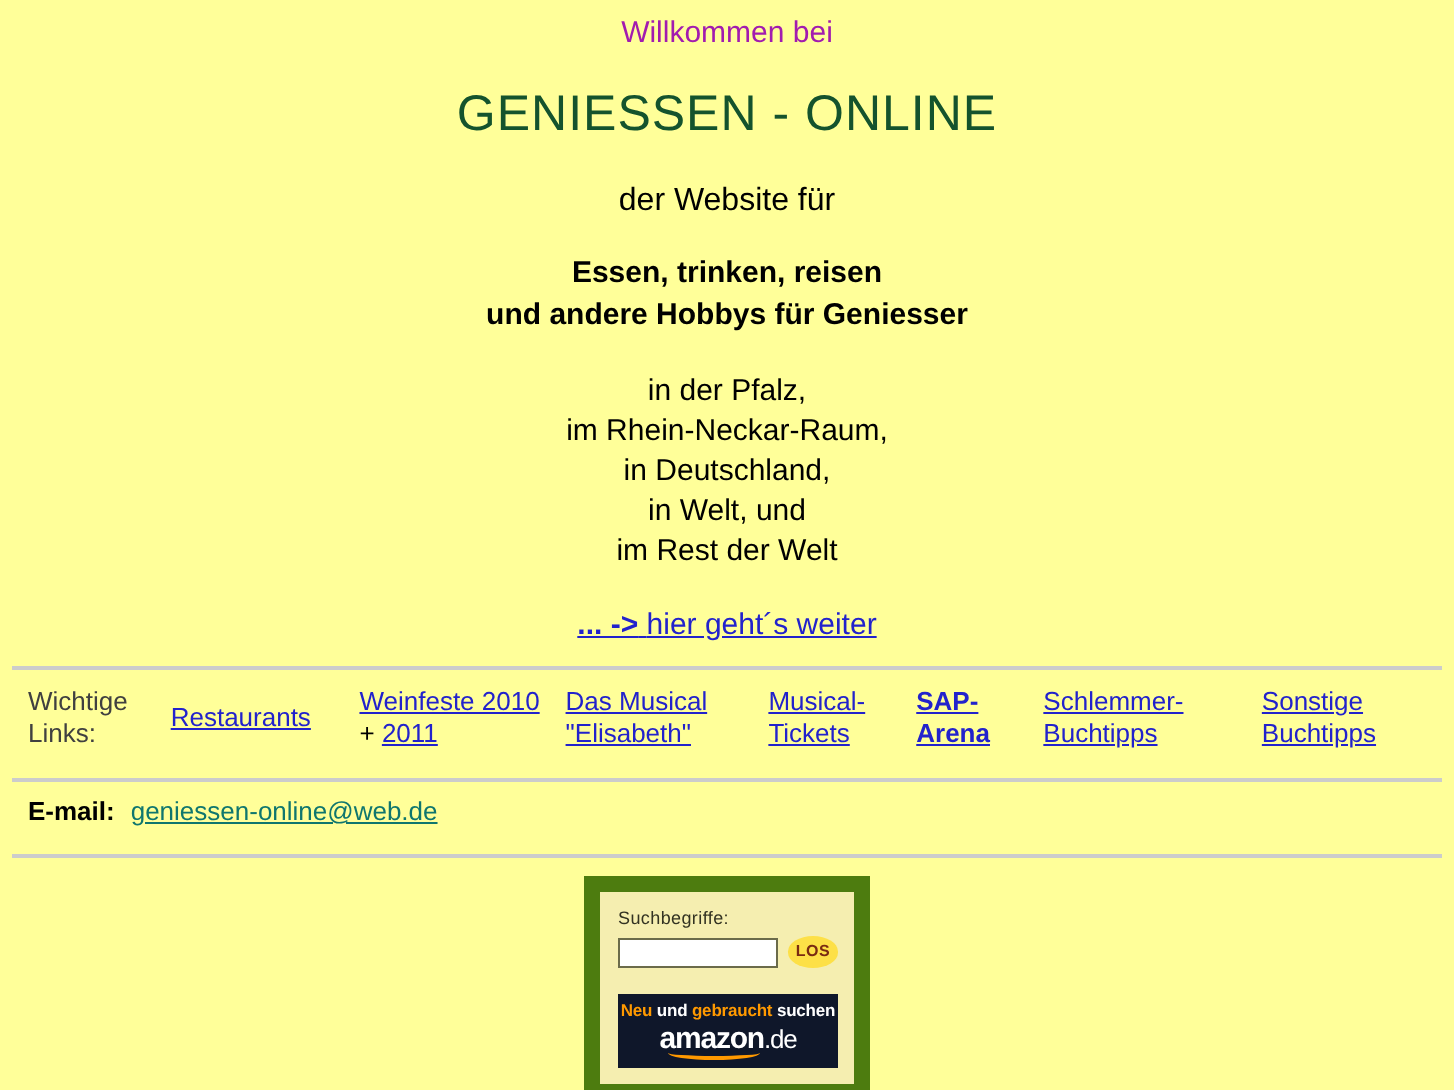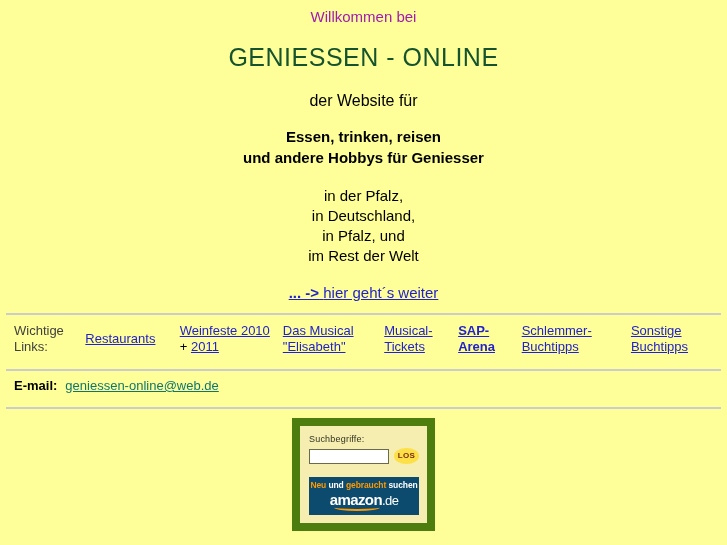--- a/index.html
+++ b/index.html
@@ -180,21 +180,21 @@
     font-weight: bold;
     font-family: "Liberation Sans", sans-serif;
     line-height: 16px;
     text-align: center;
     padding: 0;
     cursor: pointer;
     letter-spacing: 0.3px;
   }
   .amazon-banner {
     margin-top: 13px;
-    background: #0c4a6e;
+    background: #0f172a;
     width: 110px;
     padding: 3px 0 4px 0;
     text-align: center;
     box-sizing: border-box;
   }
   .banner-top {
     font-size: 8.5px;
     line-height: 11px;
     font-weight: bold;
     white-space: nowrap;
@@ -239,22 +239,23 @@
 
     <div class="line-subtitle">der Website für</div>
 
     <div class="bold-block">
       <div>Essen, trinken, reisen</div>
       <div>und andere Hobbys für Geniesser</div>
     </div>
 
     <div class="places-block">
       <div>in der Pfalz,</div>
+      <div>im Rhein-Neckar-Raum,</div>
       <div>in Deutschland,</div>
-      <div>in Pfalz, und</div>
+      <div>in Welt, und</div>
       <div>im Rest der Welt</div>
     </div>
 
     <div class="further-link-wrap">
       <a class="further-link" href="#"><span class="arrow">... -&gt;</span><span>&nbsp;</span><span>hier geht´s weiter</span></a>
     </div>
   </div>
 
   <hr class="rule">
 

